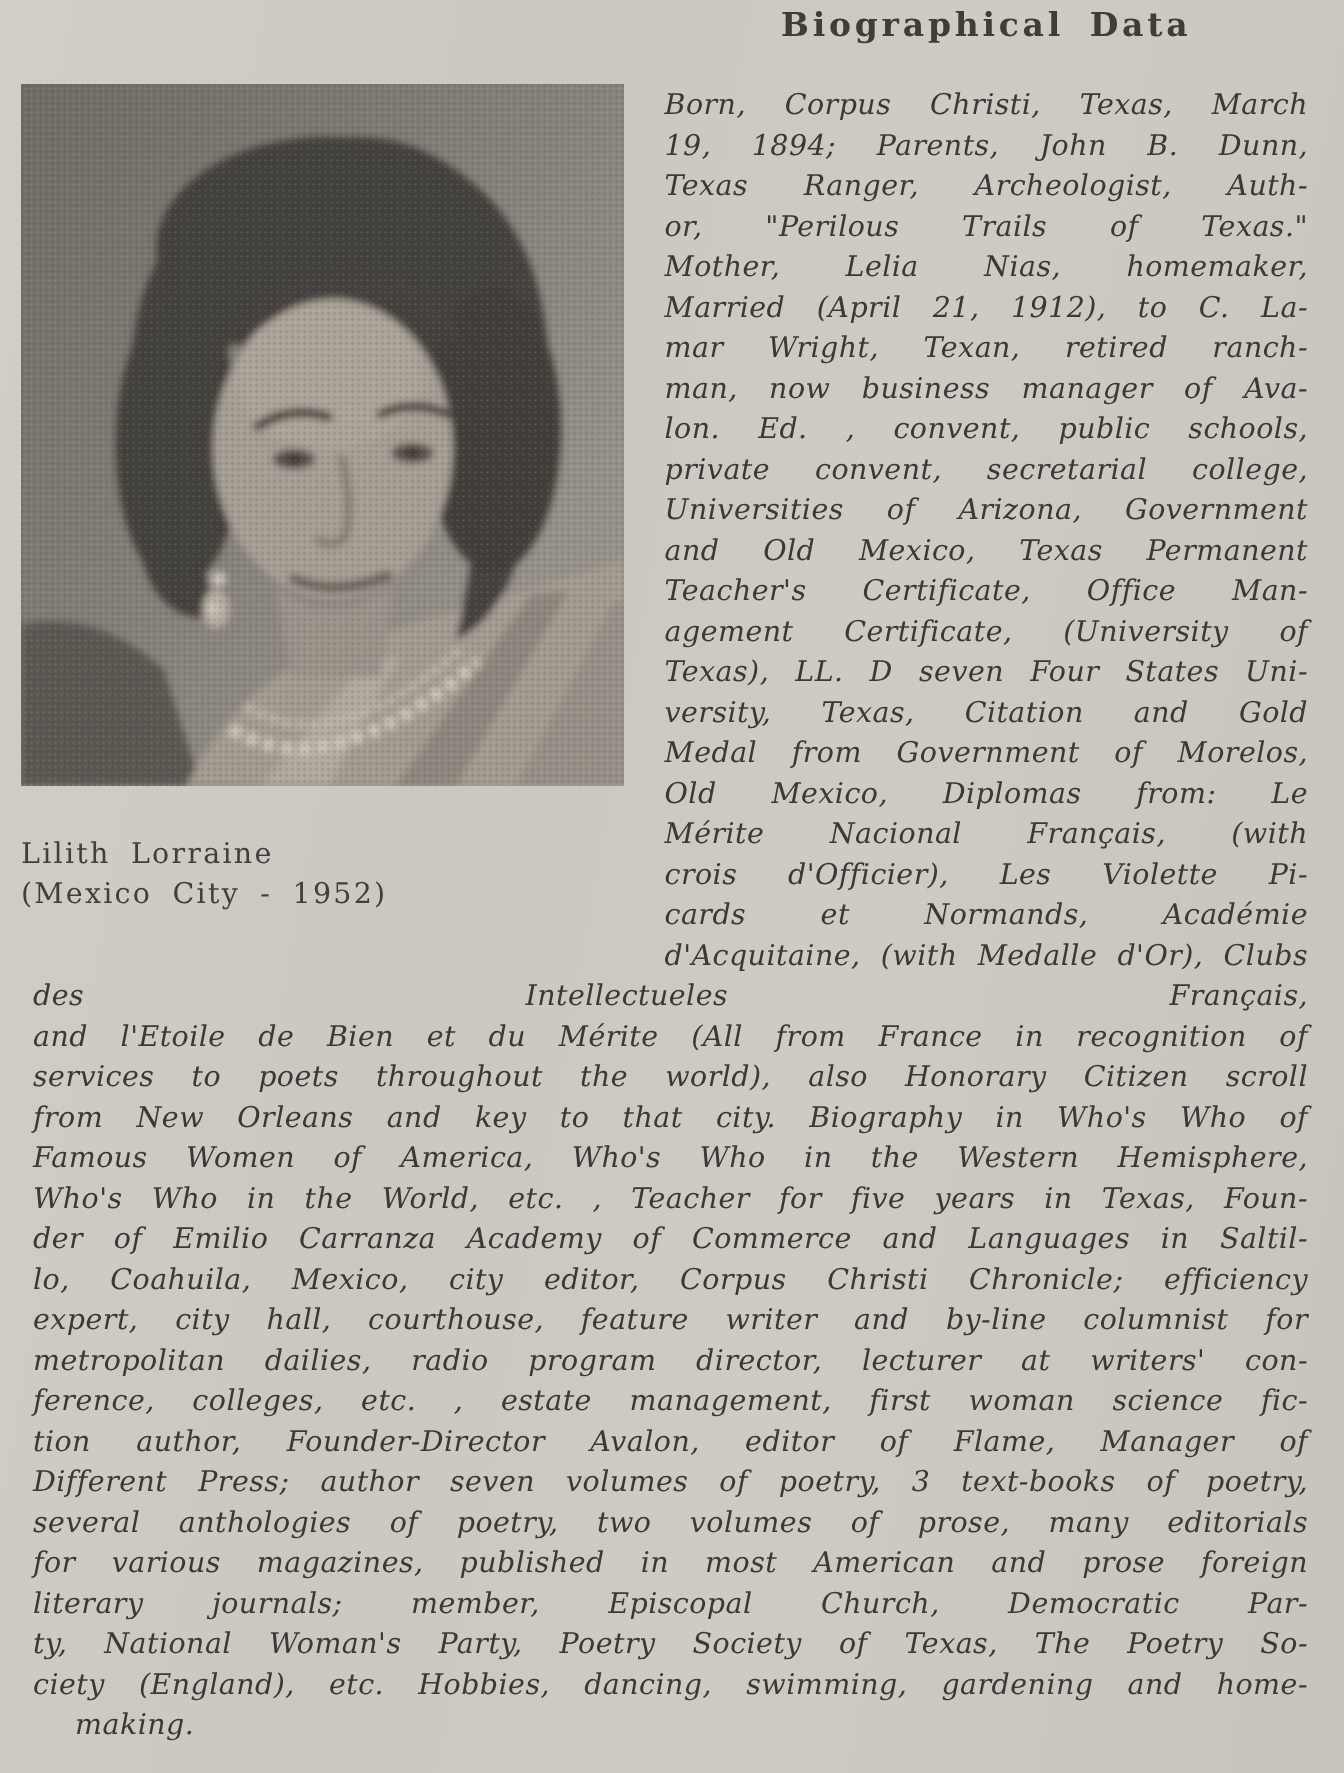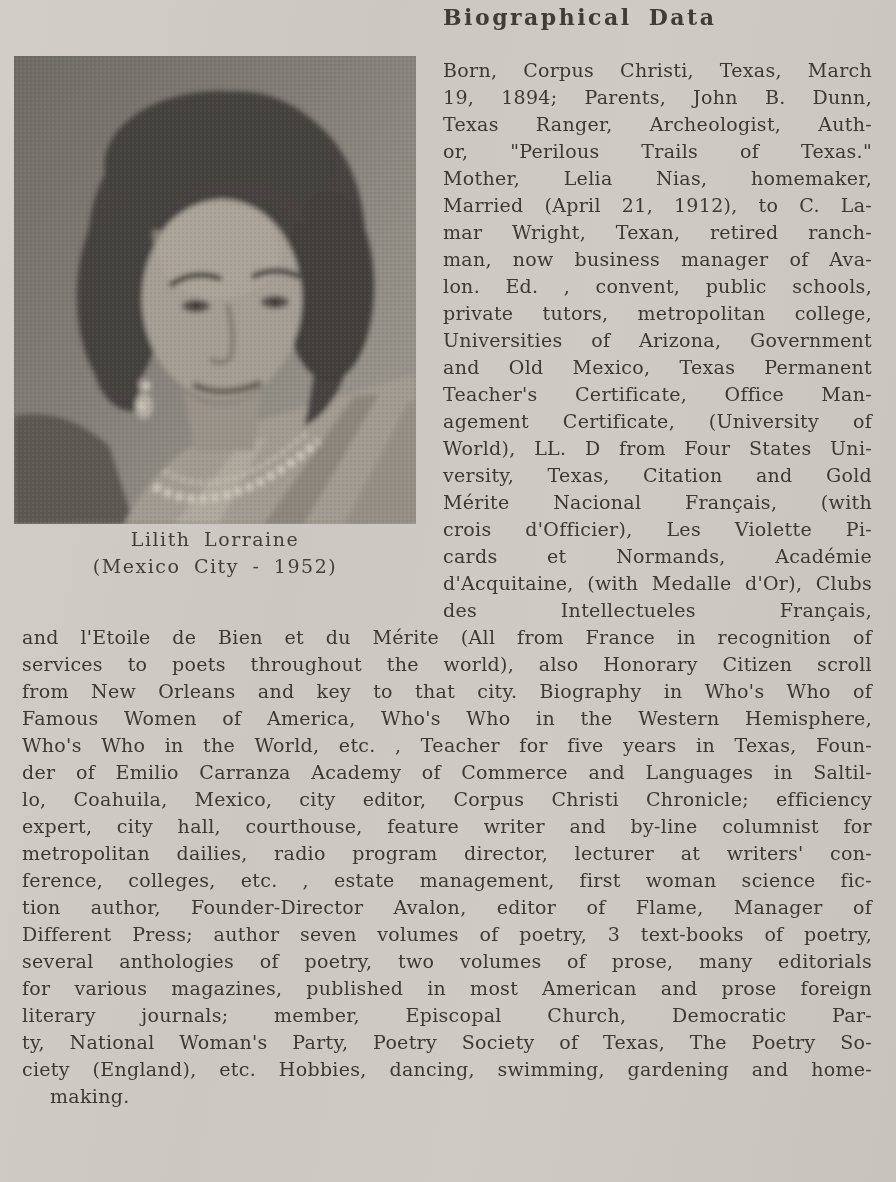--- a/index.html
+++ b/index.html
@@ -18,52 +18,53 @@
     padding: 4px 24px 0 22px;
     overflow: hidden;
     font-family: "DejaVu Serif", "Liberation Serif", serif;
     color: #3c3833;
   }
   .doc-title {
     font-size: 22px;
     font-weight: 600;
     line-height: 26px;
     margin: 0 0 27px 0;
+    text-align: center;
     letter-spacing: 2.5px;
     word-spacing: 7px;
     color: #403c37;
   }
   .photo-figure {
     float: left;
     width: 402px;
     margin: 52px 27px 30px -8px;
   }
   .photo-frame {
     width: 402px;
     height: 468px;
     display: block;
   }
   .photo-caption {
-    margin-top: 2px;
-    text-align: center;
+    margin-top: 32px;
     font-size: 19px;
     line-height: 27px;
     letter-spacing: 1.5px;
     word-spacing: 6px;
     color: #423e39;
   }
   .cline, .fline {
     font-size: 19px;
     line-height: 27px;
     letter-spacing: 0.3px;
     text-align: justify;
     text-align-last: justify;
     -moz-text-align-last: justify;
     white-space: normal;
     color: #3c3833;
+    font-style: italic;
   }
   .full-lines .fline:last-child {
     text-align-last: left;
     margin-left: 28px;
     -moz-text-align-last: left;
   }
 </style>
 </head>
 <body>
 
@@ -145,27 +146,29 @@
   <div class="column-lines">
       <div class="cline">Born, Corpus Christi, Texas, March</div>
       <div class="cline">19, 1894;  Parents, John B. Dunn,</div>
       <div class="cline">Texas Ranger, Archeologist, Auth-</div>
       <div class="cline">or, "Perilous Trails of Texas."</div>
       <div class="cline">Mother, Lelia Nias, homemaker,</div>
       <div class="cline">Married (April 21, 1912), to C. La-</div>
       <div class="cline">mar Wright, Texan, retired ranch-</div>
       <div class="cline">man, now business manager of Ava-</div>
       <div class="cline">lon.  Ed. , convent, public schools,</div>
-      <div class="cline">private tutors, metropolitan college,</div>
+      <div class="cline">private convent, secretarial college,</div>
       <div class="cline">Universities of Arizona, Government</div>
       <div class="cline">and Old Mexico, Texas Permanent</div>
       <div class="cline">Teacher's Certificate, Office Man-</div>
       <div class="cline">agement Certificate, (University of</div>
-      <div class="cline">World), LL. D from Four States Uni-</div>
+      <div class="cline">Texas), LL. D seven Four States Uni-</div>
       <div class="cline">versity, Texas, Citation and Gold</div>
+      <div class="cline">Medal from Government of Morelos,</div>
+      <div class="cline">Old Mexico, Diplomas from: Le</div>
       <div class="cline">Mérite Nacional Français, (with</div>
       <div class="cline">crois d'Officier), Les Violette Pi-</div>
       <div class="cline">cards  et  Normands,  Académie</div>
     </div>
 
   <div class="full-lines">
       <div class="fline">d'Acquitaine, (with Medalle d'Or), Clubs des Intellectueles Français,</div>
       <div class="fline">and l'Etoile de Bien et du Mérite (All from France in recognition of</div>
       <div class="fline">services to poets throughout the world), also Honorary Citizen scroll</div>
       <div class="fline">from New Orleans and key to that city.  Biography in Who's Who of</div>

